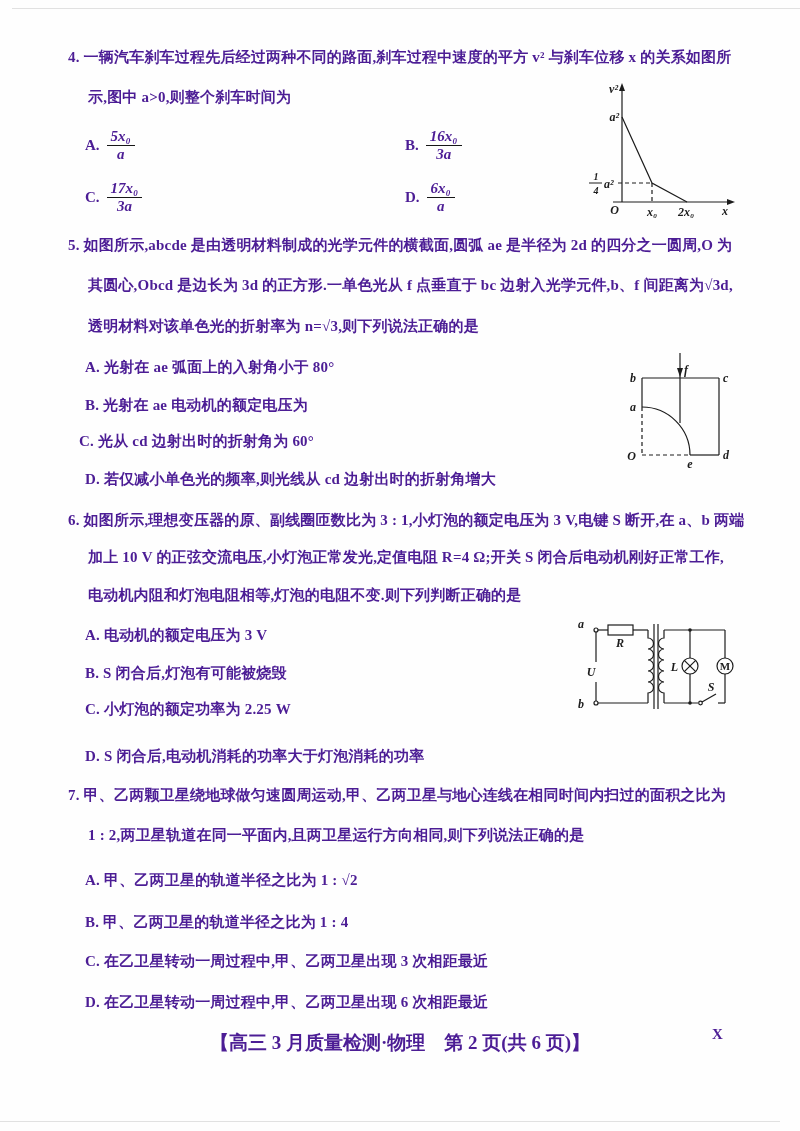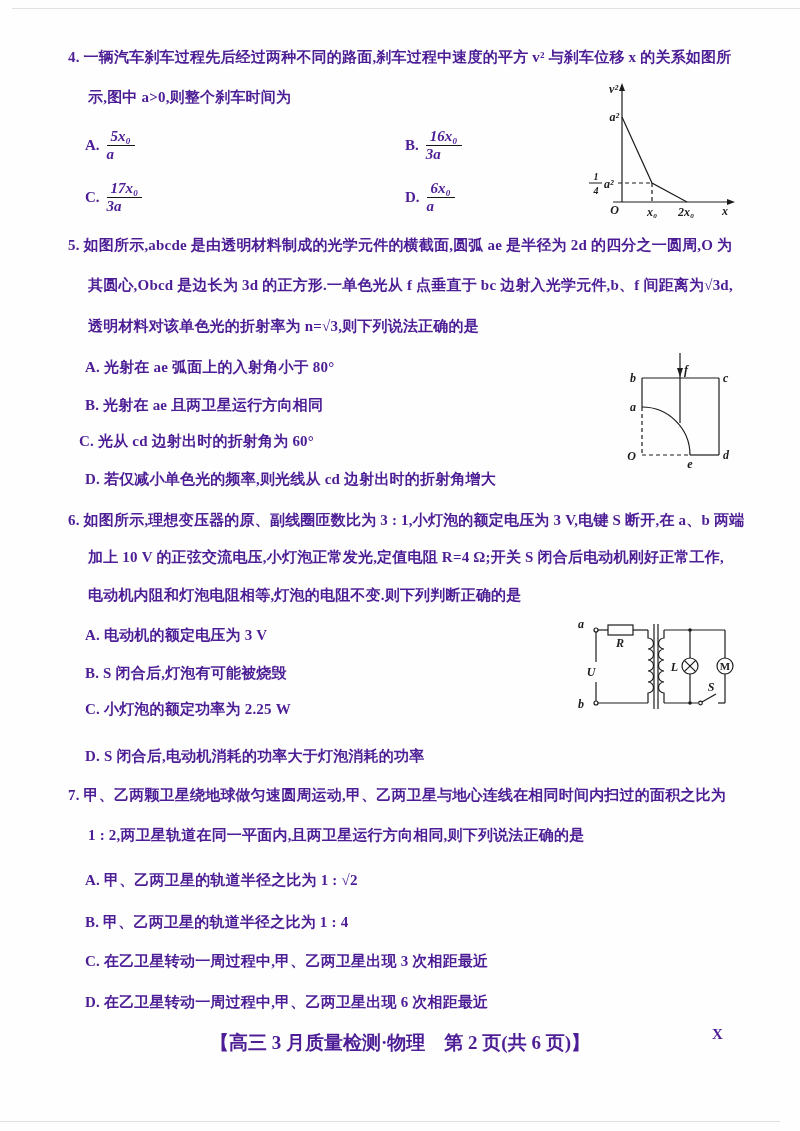--- a/index.html
+++ b/index.html
@@ -1,20 +1,20 @@
 <!DOCTYPE html>
 <html><head>
 <meta charset="utf-8">
 <style>
   html,body{margin:0;padding:0;background:#e8e8e8;}
   #page{position:relative;width:800px;height:1131px;background:#fefefe;overflow:hidden;
         font-family:"Liberation Serif","DejaVu Serif",serif;color:#4c1d95;}
   .line{position:absolute;white-space:nowrap;font-size:15px;font-weight:600;letter-spacing:.2px;}
   .opt-frac{position:absolute;display:flex;align-items:center;gap:7px;font-size:15px;font-weight:600;}
-  .frac{display:inline-block;font-style:italic;line-height:1.12;}
+  .frac{display:inline-block;text-align:center;font-style:italic;line-height:1.12;}
   .frac .num{display:block;border-bottom:1.3px solid #161616;padding:0 4px;}
   .frac .den{display:block;}
   svg{position:absolute;overflow:visible;}
   svg line,svg path,svg rect,svg circle,svg polyline{stroke:#1c1c1c;fill:none;stroke-width:1.2;}
   svg polygon{fill:#1c1c1c;stroke:none;}
   .lbl{font:italic 600 12px "Liberation Serif","DejaVu Serif",serif;fill:#1c1c1c;stroke:none;}
   .lbl-up{font:600 11px "Liberation Serif","DejaVu Serif",serif;fill:#1c1c1c;stroke:none;}
   .dash{stroke-dasharray:4 3;}
   .dot{fill:#1c1c1c;stroke:none;}
   .scanline{position:absolute;background:#c9c9c9;}
@@ -78,21 +78,21 @@
     <text class="lbl" x="44" y="132" text-anchor="end">O</text>
     <text class="lbl" x="77" y="134" text-anchor="middle">x₀</text>
     <text class="lbl" x="111" y="134" text-anchor="middle">2x₀</text>
     <text class="lbl" x="150" y="133" text-anchor="middle">x</text>
   </svg>
 
   <div class="line" style="left:68px;top:236px">5. 如图所示,abcde 是由透明材料制成的光学元件的横截面,圆弧 ae 是半径为 2d 的四分之一圆周,O 为</div>
   <div class="line" style="left:88px;top:276px">其圆心,Obcd 是边长为 3d 的正方形.一单色光从 f 点垂直于 bc 边射入光学元件,b、f 间距离为√3d,</div>
   <div class="line" style="left:88px;top:317px">透明材料对该单色光的折射率为 n=√3,则下列说法正确的是</div>
   <div class="line" style="left:85px;top:358px">A. 光射在 ae 弧面上的入射角小于 80°</div>
-  <div class="line" style="left:85px;top:396px">B. 光射在 ae 且两卫星运行方向相同</div>
+  <div class="line" style="left:85px;top:396px">B. 光射在 ae 电动机的额定电压为</div>
   <div class="line" style="left:79px;top:432px">C. 光从 cd 边射出时的折射角为 60°</div>
   <div class="line" style="left:85px;top:470px">D. 若仅减小单色光的频率,则光线从 cd 边射出时的折射角增大</div>
 
   <svg style="left:622px;top:350px" width="132" height="128" viewBox="0 0 132 128">
     <line x1="20" y1="28" x2="97" y2="28"></line>
     <line x1="97" y1="28" x2="97" y2="105"></line>
     <line x1="68" y1="105" x2="97" y2="105"></line>
     <line x1="20" y1="28" x2="20" y2="57"></line>
     <line class="dash" x1="20" y1="57" x2="20" y2="105"></line>
     <line class="dash" x1="20" y1="105" x2="68" y2="105"></line>

